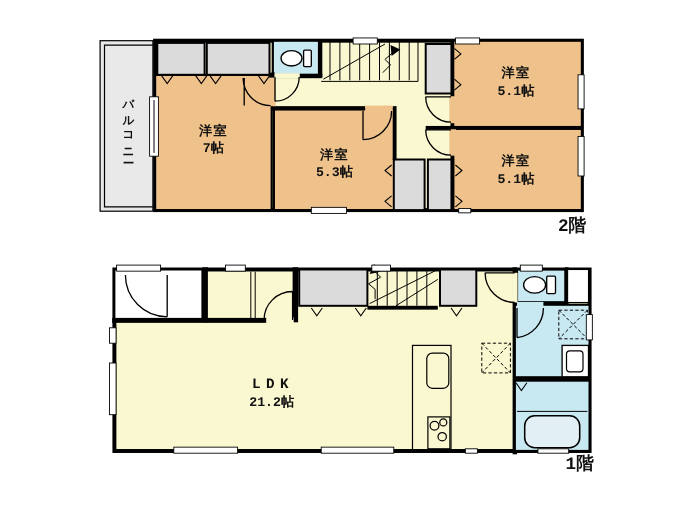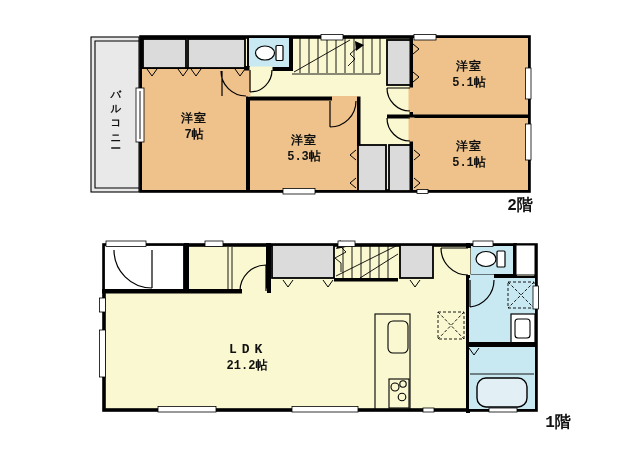--- a/index.html
+++ b/index.html
@@ -248,15 +248,15 @@
   <div>洋室</div>
   <div class="sz">5.1帖</div>
 </div>
 
 <div class="lbl" style="left:247px;top:358px">
   <div class="ldk-main">LDK</div>
   <div class="sz">21.2帖</div>
 </div>
 
 <div class="lbl lbl-floor" style="left:520px;top:206px">2階</div>
-<div class="lbl lbl-floor" style="left:558px;top:423px">1階</div>
+<div class="lbl lbl-floor" style="left:527px;top:423px">1階</div>
 
 </div>
 
 </body></html>

